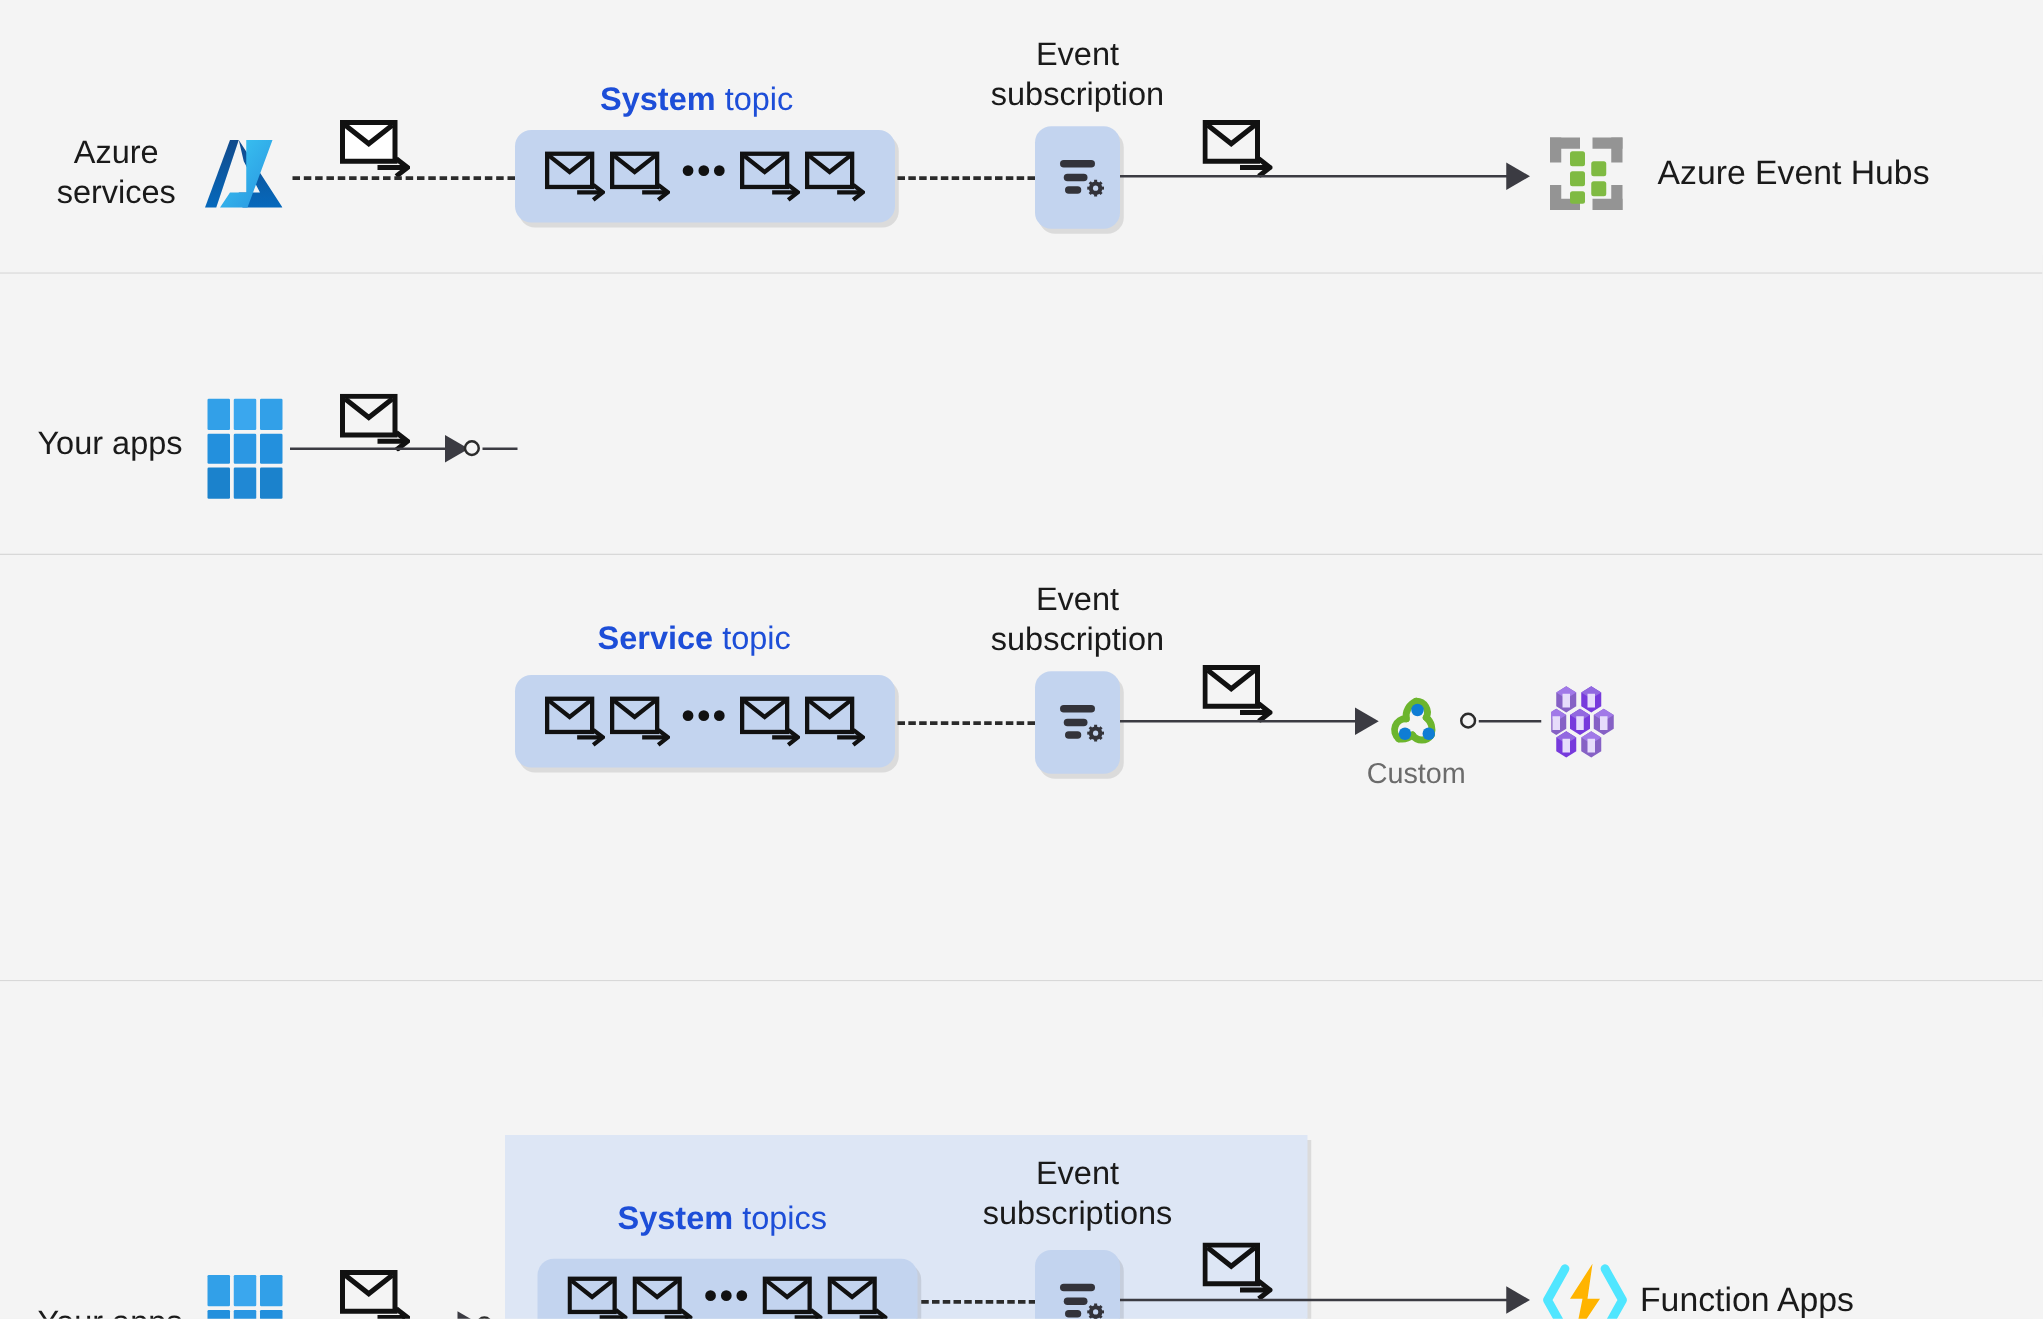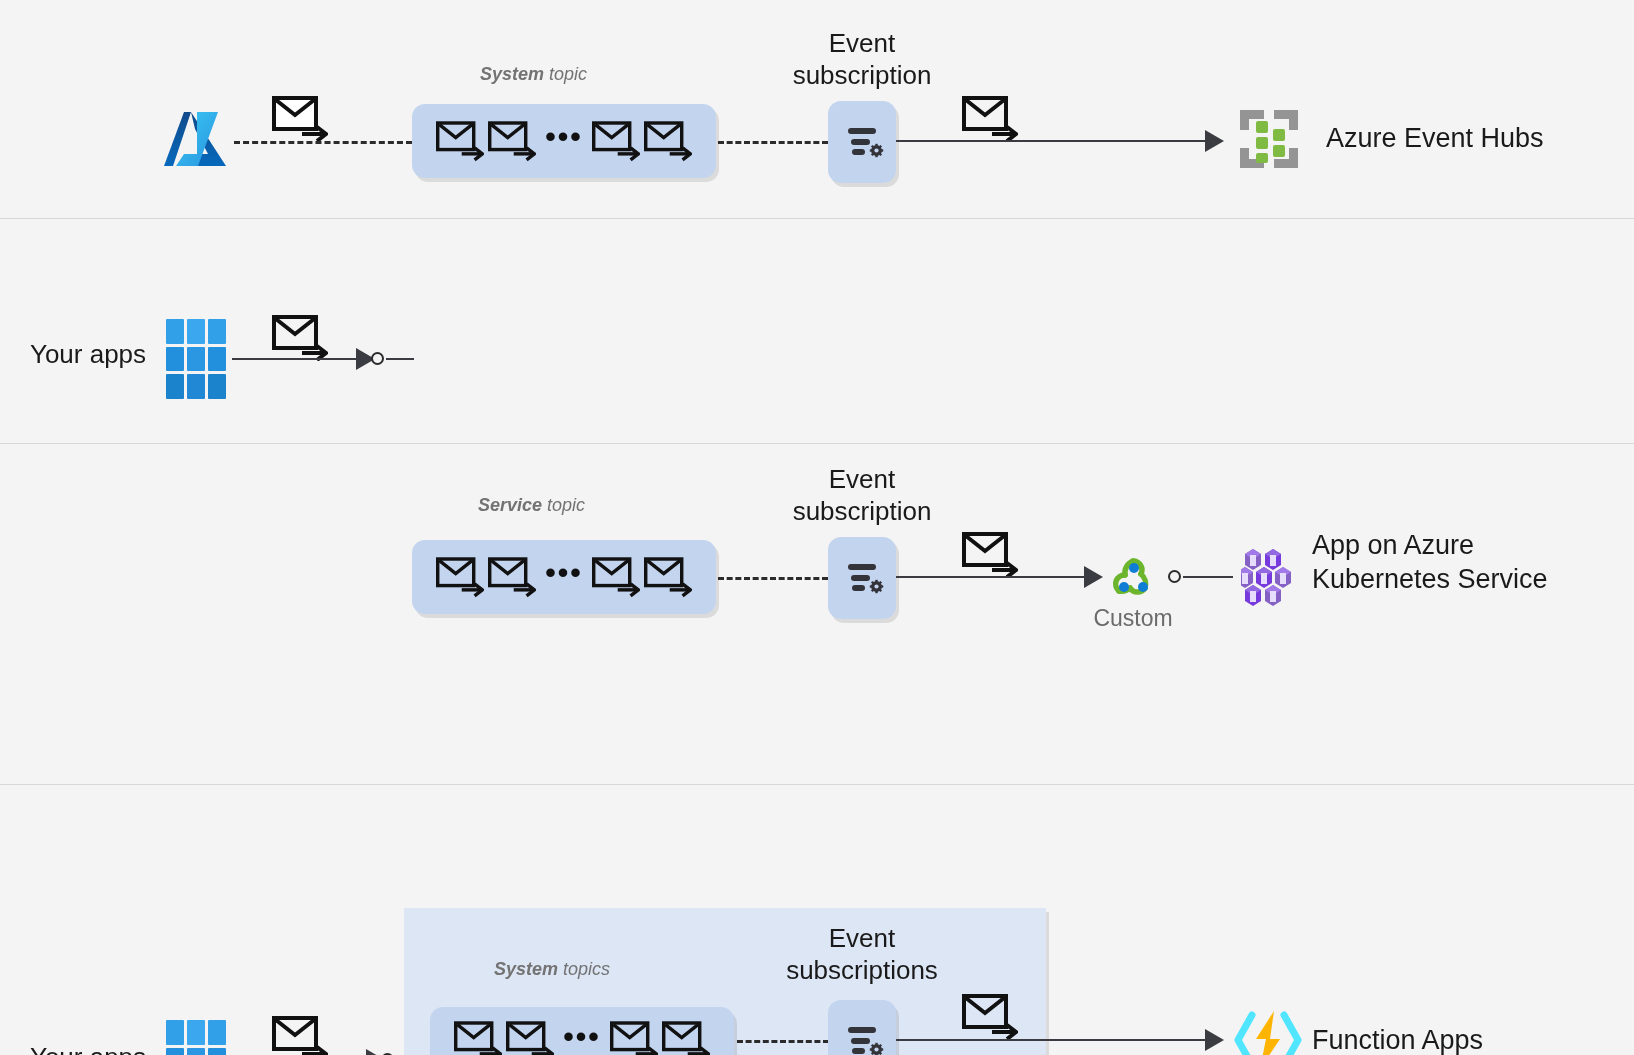--- a/index.html
+++ b/index.html
@@ -16,23 +16,22 @@
   .band-sep { position:absolute; left:0; width:1634px; height:1px; background:#d8d8d8; }
 
   .row { position:absolute; left:0; width:1634px; }
 
   
   .src-label {
     position:absolute; text-align:center;
     font-size:26px; line-height:1.22; color:#1a1a1a; white-space:pre-line;
   }
   .topic-title {
-    position:absolute; font-size:18px; line-height:1.2; color:#737373;
+    position:absolute; font-size:26px; line-height:1.2; color:#1d4ed8;
     white-space:nowrap;
-    font-style:italic;
   }
   .topic-title b { font-weight:700; }
   .topic-title span { font-weight:400; }
   .sub-title {
     position:absolute; text-align:center; font-size:26px; line-height:1.22;
     color:#1a1a1a; white-space:pre-line;
   }
   .dest-label {
     position:absolute; font-size:27px; line-height:1.25; color:#1a1a1a;
     white-space:pre-line;
@@ -100,20 +99,22 @@
 <div class="band" style="top:0;height:218px;"></div>
 <div class="band-sep" style="top:218px;"></div>
 <div class="band" style="top:219px;height:224px;"></div>
 <div class="band-sep" style="top:443px;"></div>
 <div class="band" style="top:444px;height:340px;"></div>
 <div class="band-sep" style="top:784px;"></div>
 <div class="band" style="top:785px;height:270px;"></div>
 
 <div class="row" style="top:0;height:218px;">
 
+  <div class="src-label" style="left:28px; top:106px; width:130px;">Azure
+services</div>
 
   <div class="icon" style="left:164px; top:106px; width:62px; height:66px;">
     <svg width="62" height="66" viewBox="0 0 62 66">
       <defs>
         <linearGradient id="azA" x1="0" y1="0" x2="0" y2="1">
           <stop offset="0" stop-color="#114a8b"></stop>
             <stop offset="1" stop-color="#0669bc"></stop>
         </linearGradient>
         <linearGradient id="azB" x1="0" y1="0" x2="1" y2="1">
           <stop offset="0" stop-color="#3ccbf4"></stop>
@@ -399,22 +400,20 @@
           </g>
         <g transform="translate(24,38)">
             <path d="M0 5 L8 0 L16 5 L16 16 L8 21 L0 16 Z" fill="#8661c5"></path>
             <path d="M0 5 L8 0 L16 5 L8 10 Z" fill="#a179e8"></path>
             <rect x="5" y="6" width="6" height="11" fill="#e6dcfb"></rect>
           </g>
       </g>
     </svg>
   </div>
 
-  <div class="dest-label" style="left:1312px; top:310px;">App on Azure
-Kubernetes Service</div>
 </div>
 
 <div class="row" style="top:444px; height:340px;">
 
   <div class="domain-box" style="left:404px; top:464px; width:642px; height:305px;"></div>
 
   <div class="src-label" style="left:8px; top:598px; width:160px;">Your apps</div>
 
   <div class="icon grid3" style="left:166px; top:576px; width:60px; height:80px;">
     <i style="background:#32a0e8"></i>

